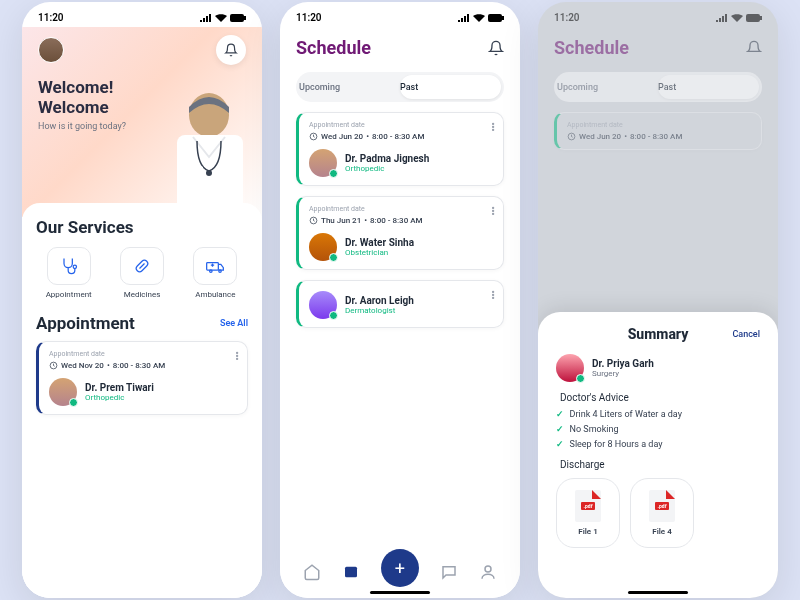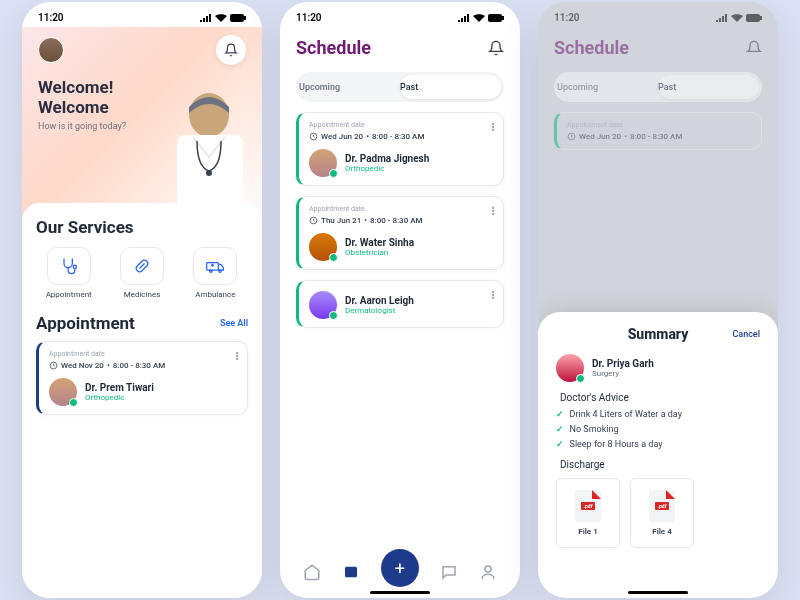--- a/index.html
+++ b/index.html
@@ -49,21 +49,21 @@
 .phone3-bg{background:#d1d5db}
 .dim{opacity:0.55}
 .sheet{position:absolute;bottom:0;left:0;right:0;background:#fff;border-radius:22px 22px 0 0;padding:14px 18px 50px;box-shadow:0 -4px 20px rgba(0,0,0,0.1)}
 .sheet-head{display:flex;justify-content:center;align-items:center;position:relative;margin-bottom:12px}
 .sheet-title{font-size:14px;font-weight:800;color:#1f2937}
 .cancel{position:absolute;right:0;font-size:9px;color:#1e3a8a;font-weight:500}
 .advice-title{font-size:10px;font-weight:400;color:#1f2937;margin:10px 4px 6px}
 .advice-item{display:flex;align-items:center;gap:6px;font-size:9px;color:#374151;margin-bottom:5px}
 .check{color:#10b981;font-weight:700}
 .files{display:flex;gap:10px;margin-top:8px}
-.file{width:64px;height:70px;border:1px solid #e5e7eb;border-radius:6px;display:flex;flex-direction:column;align-items:center;justify-content:center;gap:5px}
+.file{width:64px;height:70px;border:1px solid #e5e7eb;border-radius:18px;display:flex;flex-direction:column;align-items:center;justify-content:center;gap:5px}
 .pdf-icon{width:26px;height:32px;background:#f3f4f6;border-radius:2px;position:relative;display:flex;align-items:center;justify-content:center}
 .pdf-icon::before{content:'';position:absolute;top:0;right:0;width:9px;height:9px;background:#dc2626;clip-path:polygon(0 0,100% 100%,0 100%)}
 .pdf-badge{background:#dc2626;color:#fff;font-size:5px;padding:1px 3px;border-radius:1px;font-weight:700}
 .file-name{font-size:8px;font-weight:600;color:#374151}
 svg{display:block}
 </style>
 </head>
 <body>
 
 <div class="phone">

